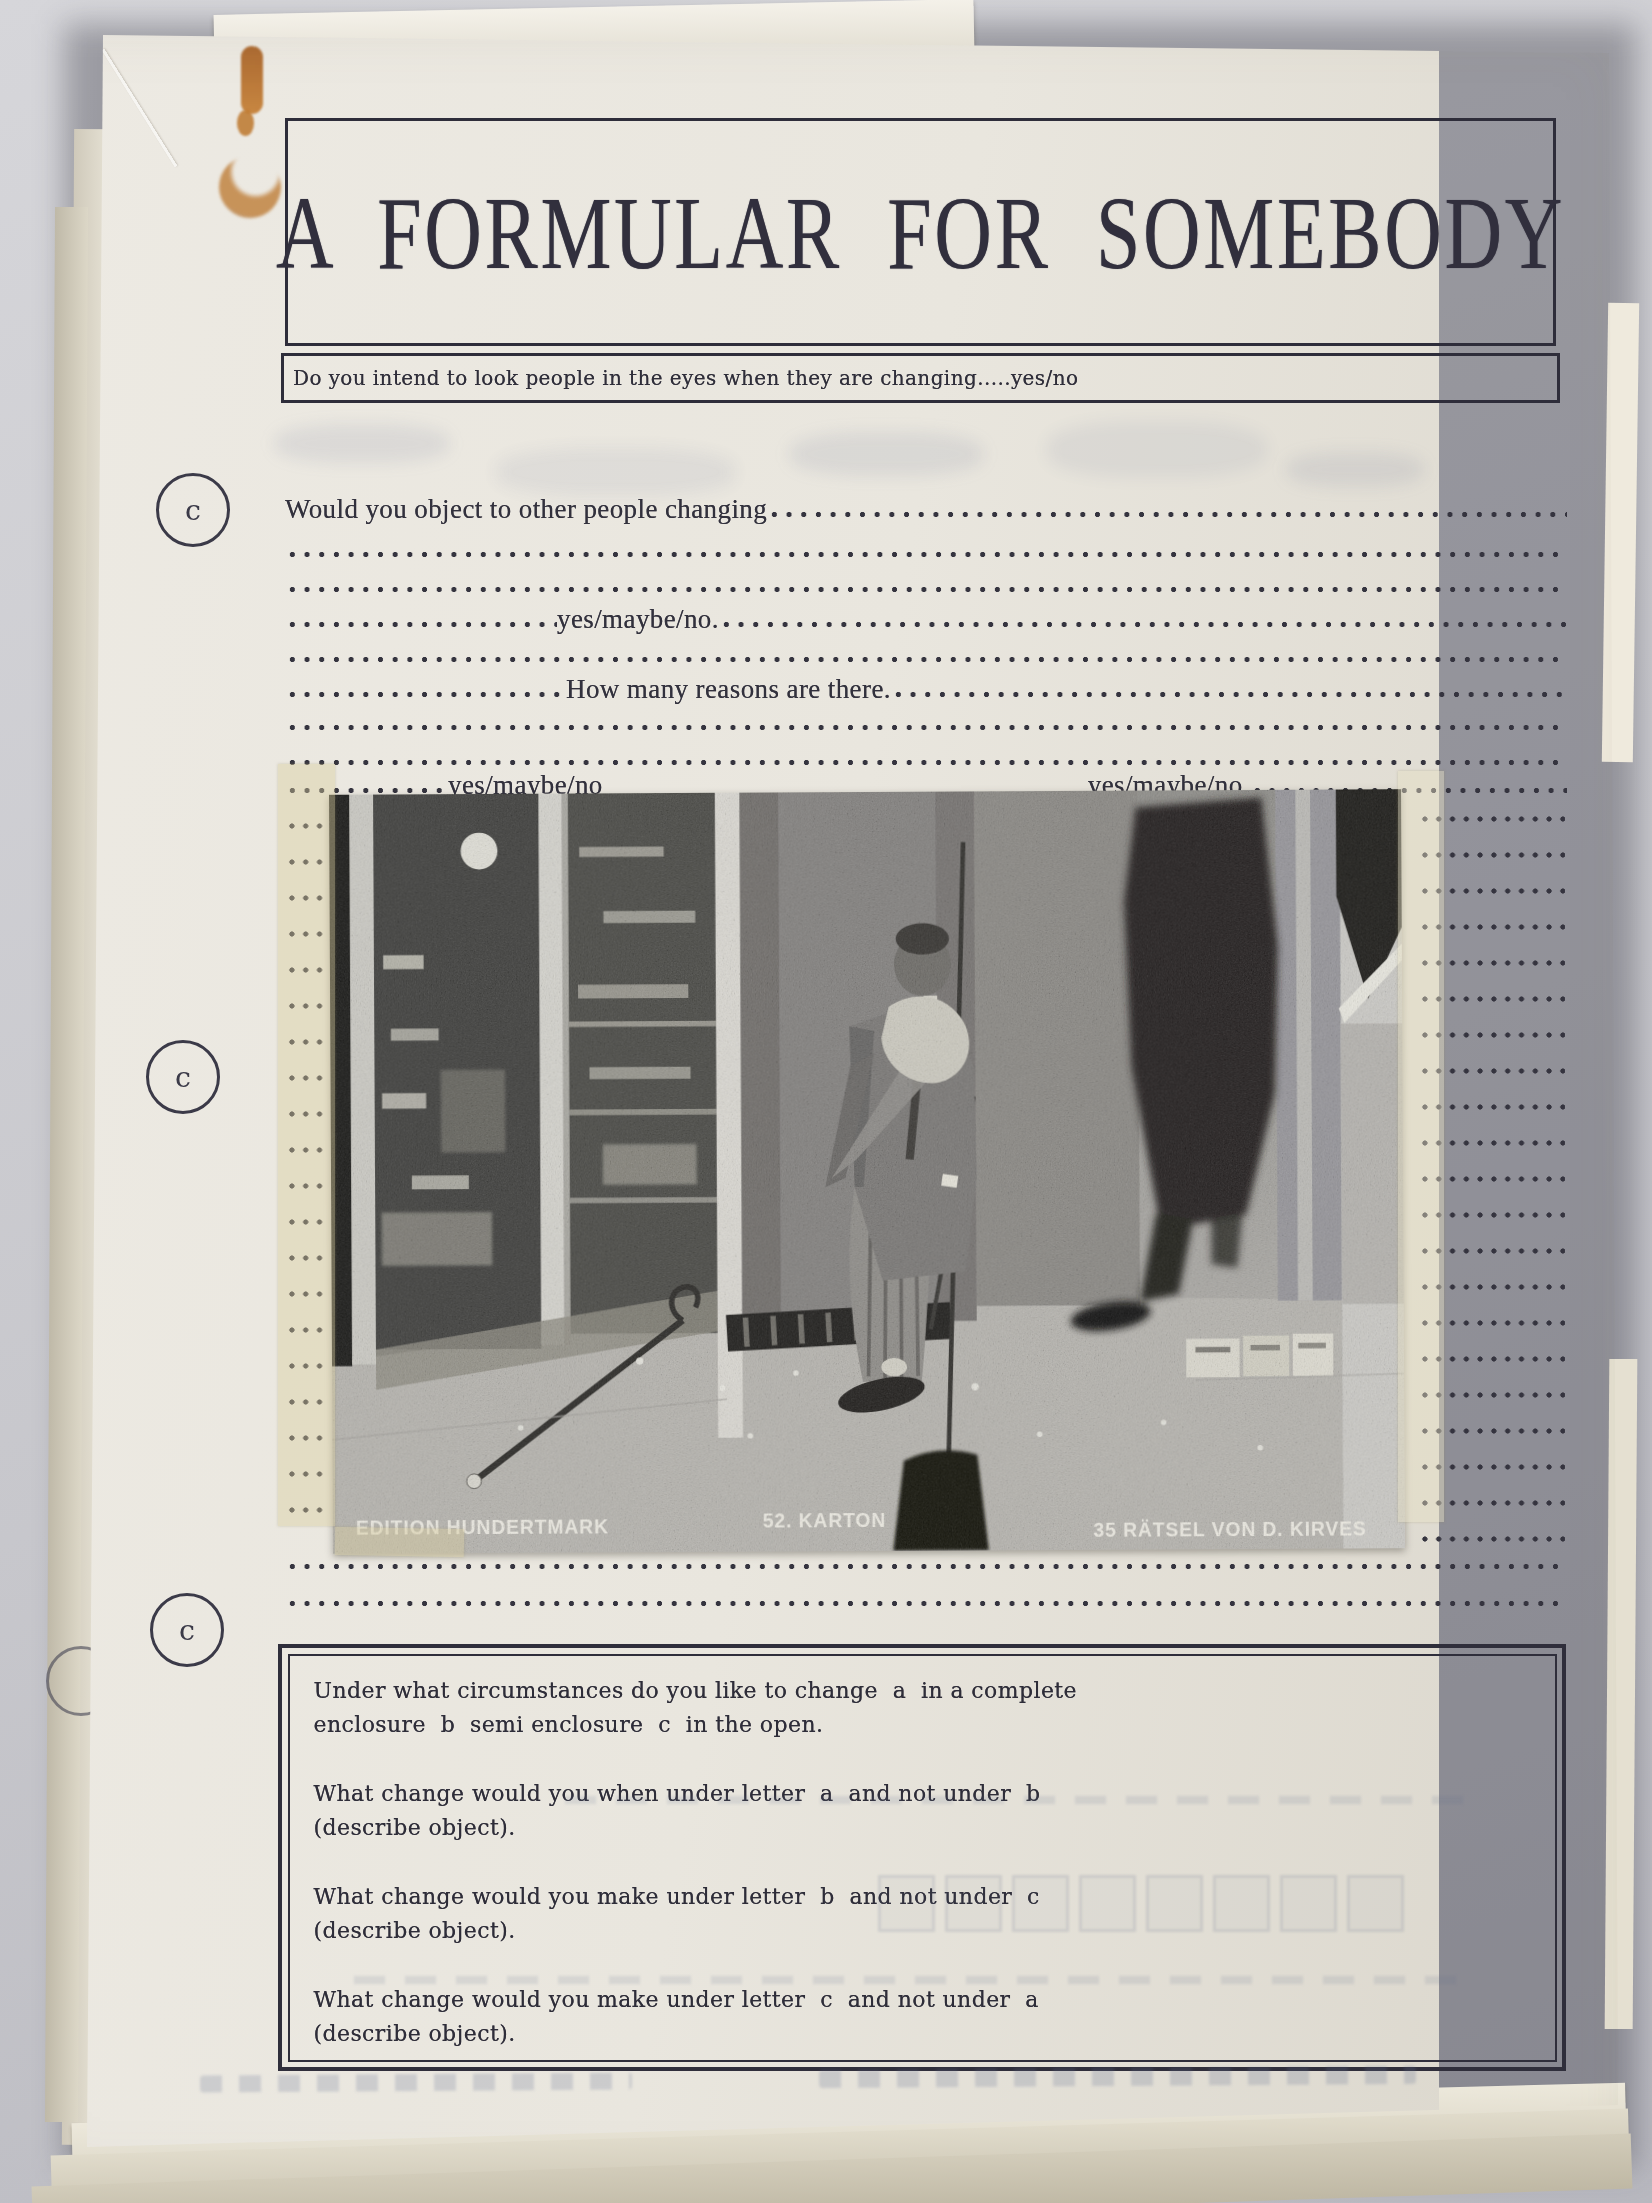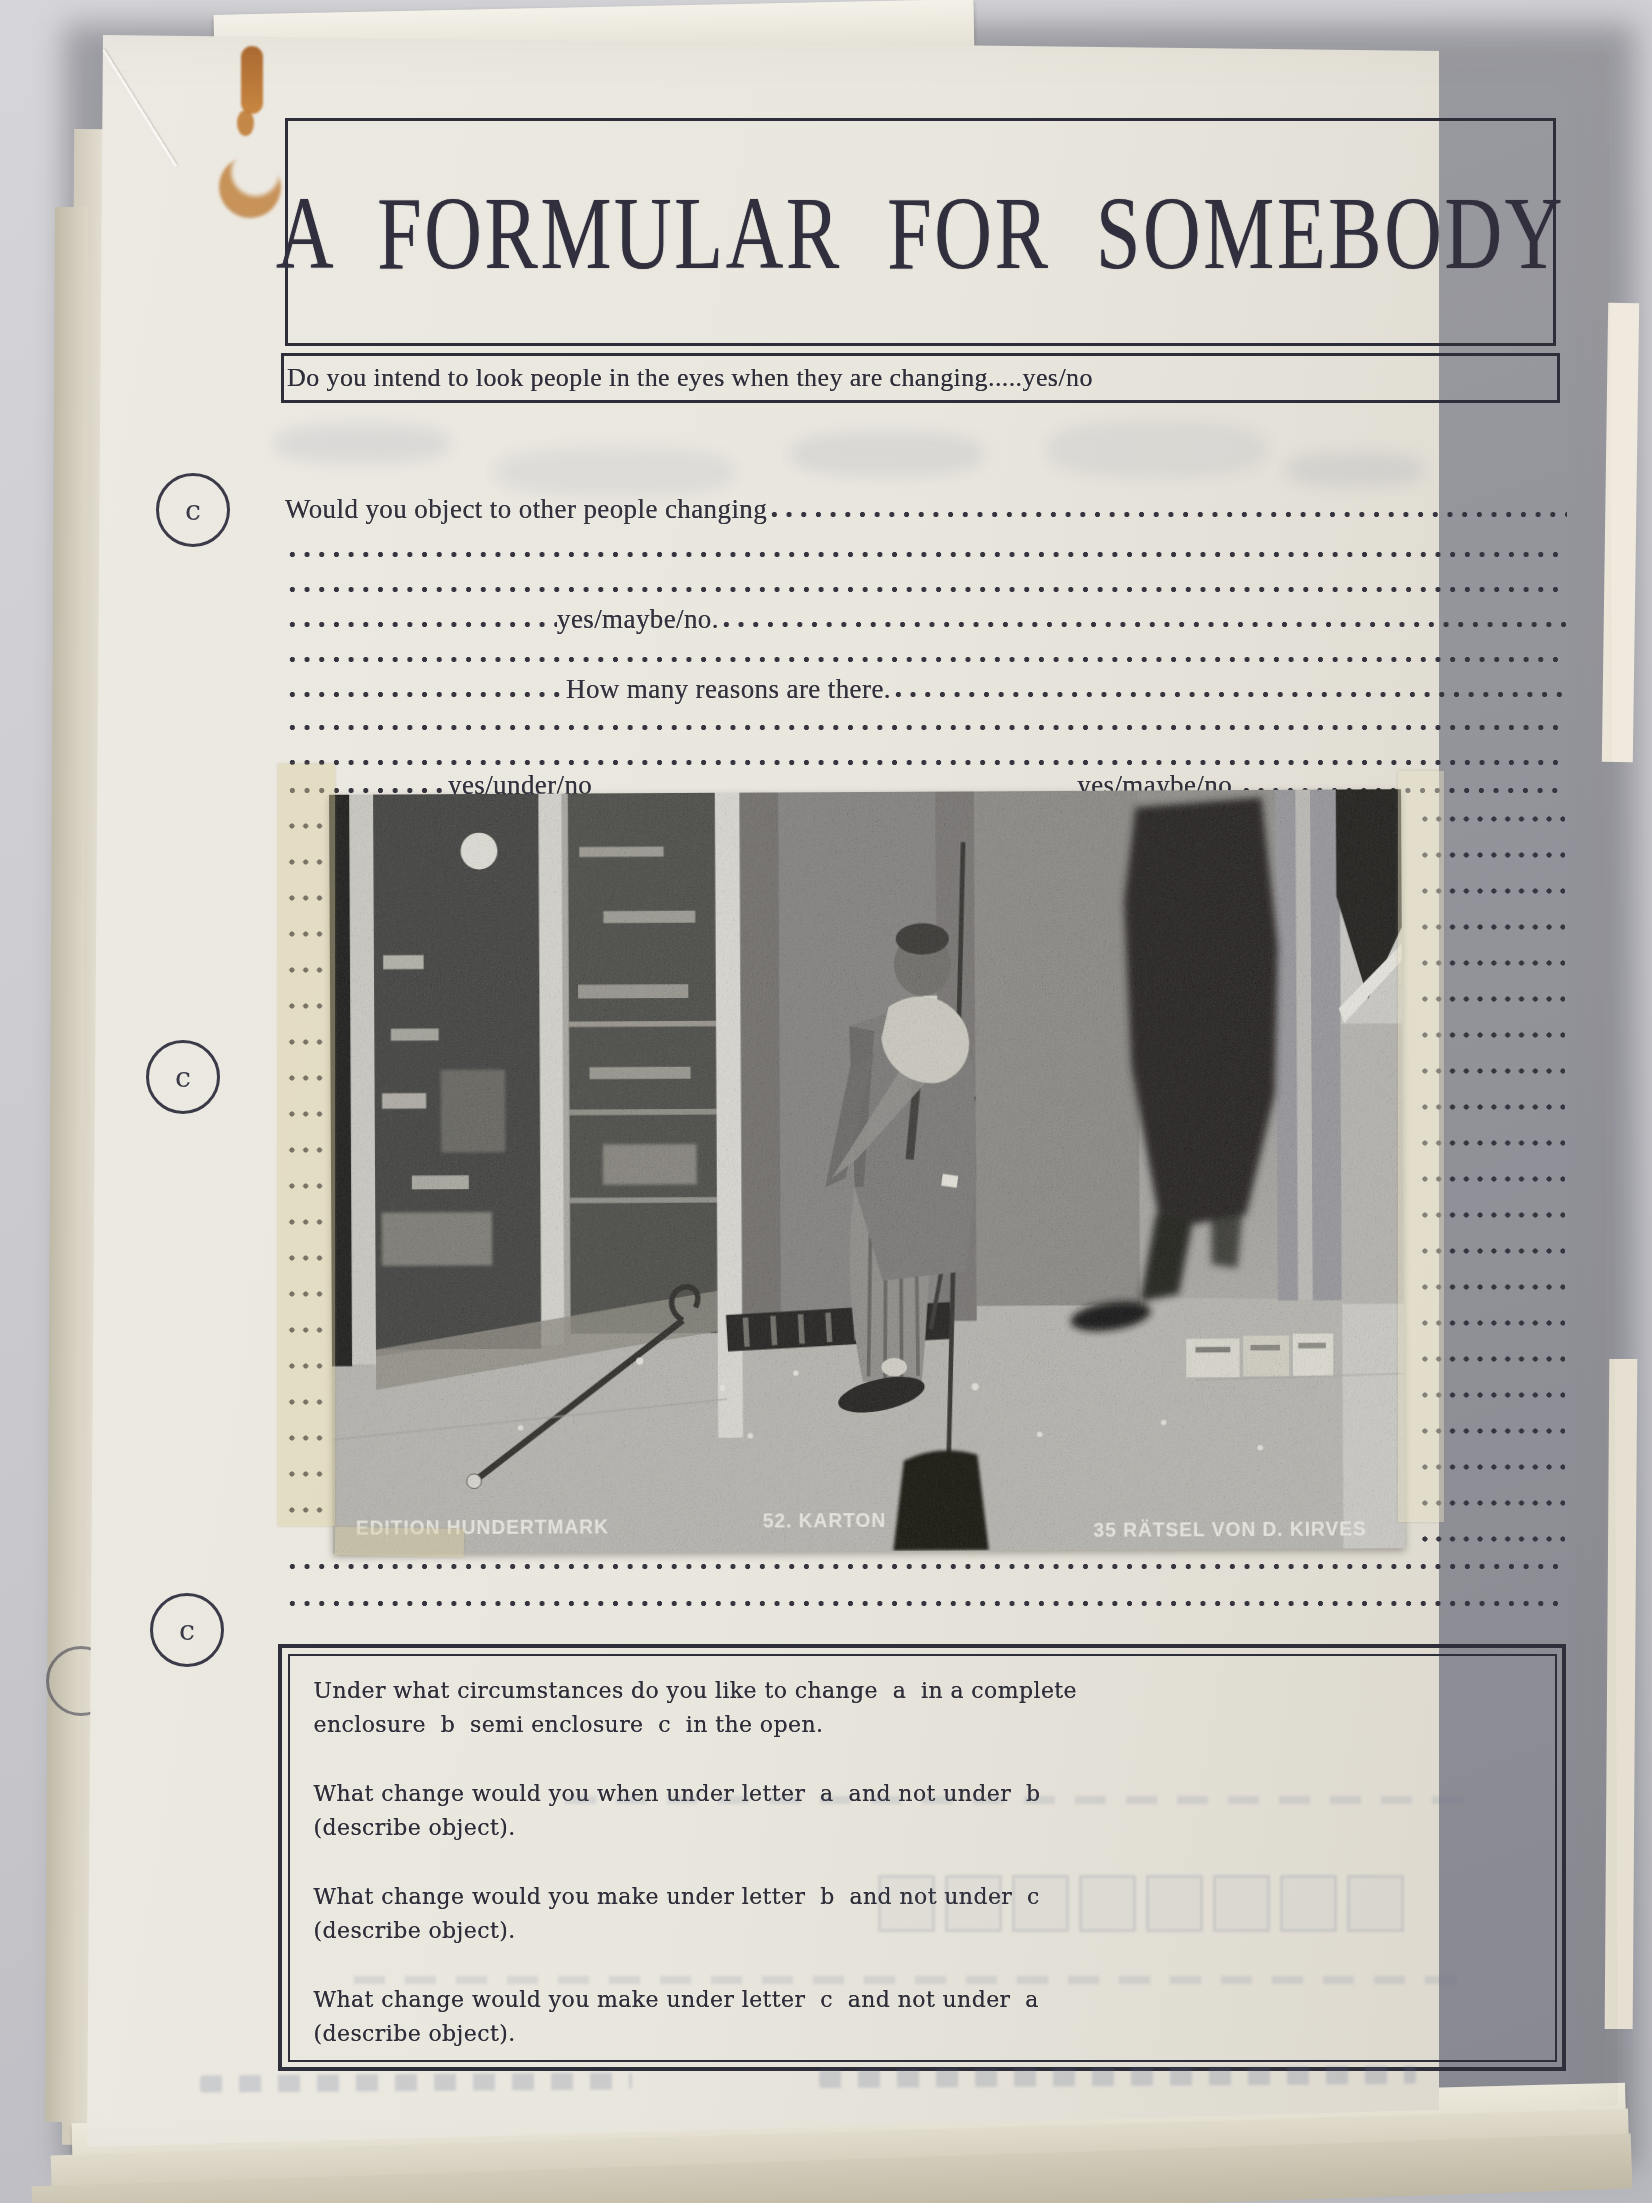--- a/index.html
+++ b/index.html
@@ -28,21 +28,21 @@
   .crease{left:138px;top:39px;width:2.8px;height:138px;background:rgba(255,255,255,.55);box-shadow:0.9px 0 1.8px rgba(90,80,60,.25);transform:rotate(-32deg);}
   
   .stain-drip{left:241px;top:46px;width:22px;height:68px;border-radius:11px;background:linear-gradient(#a65d1f,#c47c30);filter:blur(0.9px);opacity:.9;}
   .stain-dot{left:237px;top:110px;width:17.4px;height:26px;border-radius:50%;background:#bd772c;filter:blur(1.1px);opacity:.85;}
   .stain-crescent{left:219px;top:156px;width:62px;height:62px;border-radius:50%;filter:blur(1.4px);transform:rotate(-12deg);
     background:radial-gradient(circle at 64% 28%, rgba(0,0,0,0) 36%, rgba(190,125,55,.8) 45% 72%, rgba(150,90,30,.55) 85%, rgba(0,0,0,0) 92%);}
   
   #title-box{left:285px;top:118px;width:1265px;height:222px;border:3.7px solid #2e2d3a;display:flex;align-items:center;justify-content:center;}
   #page-title{font-family:"Liberation Serif",serif;font-size:84px;color:#312f3d;letter-spacing:2.8px;word-spacing:24px;white-space:nowrap;transform:scale(.95,1.24);text-shadow:0 0 0.9px rgba(49,47,61,.7);}
   #subtitle-box{left:281px;top:353px;width:1273px;height:44px;border:3.7px solid #2e2d3a;display:flex;align-items:center;}
-  #subtitle-text{font-size:26px;color:#2f2e3a;padding-left:3px;letter-spacing:0.4px;text-shadow:0 0 0.6px rgba(47,46,58,.8);white-space:pre;font-family:Liberation Serif, serif;}
+  #subtitle-text{font-size:20px;color:#2f2e3a;padding-left:9px;letter-spacing:0.4px;text-shadow:0 0 0.6px rgba(47,46,58,.8);white-space:pre;}
   
   .smudge{background:rgba(104,118,148,.12);filter:blur(7.3px);border-radius:40%;}
   
   .cmark{width:68px;height:68px;border:3.2px solid #3b3a48;border-radius:50%;display:flex;align-items:center;justify-content:center;font-size:28.5px;color:#3b3a48;}
   
   .dots{height:11px;background-image:radial-gradient(circle,#35343f 2.3px,rgba(53,52,63,0) 2.9px);background-size:14.7px 11px;background-repeat:repeat-x;background-position:0 50%;}
   .dotrow{left:285px;width:1282px;}
   .qrow{display:flex;align-items:flex-end;height:31px;font-size:27px;color:#32313d;letter-spacing:0.4px;}
   .qrow .qtext{white-space:pre;line-height:31px;text-shadow:0 0 0.5px rgba(50,49,61,.8);font-family:Liberation Serif, serif;}
   .qrow .dseg,.qrow .dfill{height:11px;margin-bottom:4.6px;background-image:radial-gradient(circle,#35343f 2.3px,rgba(53,52,63,0) 2.9px);background-size:14.7px 11px;background-repeat:repeat-x;background-position:0 50%;}
@@ -118,21 +118,21 @@
   <div class="abs dots dotrow" style="top:654px;"></div>
   <div class="abs qrow" style="left:285px;top:674px;width:1282px;justify-content:space-between;">
     <span class="dseg" style="width:281px;"></span>
       <span class="qtext">How many reasons are there.</span>
       <span class="dfill"></span>
   </div>
   <div class="abs dots dotrow" style="top:722px;"></div>
   <div class="abs dots dotrow" style="top:757px;"></div>
   <div class="abs qrow" style="left:285px;top:770px;width:1282px;">
     <span class="dseg" style="width:163px;"></span>
-      <span class="qtext">yes/under/no</span>
+      <span class="qtext">yes/maybe/no</span>
       <span style="width:485px;"></span>
       <span class="qtext">yes/maybe/no.</span>
       <span class="dfill"></span>
   </div>
 
   <div class="abs dotcol" style="left:285px;top:808px;width:42px;height:735px;"></div>
   <div class="abs dotcol" style="left:1418px;top:801px;width:147px;height:746px;"></div>
 
   <div class="abs" id="photo">
     <svg width="1072" height="759" viewBox="0 0 1167 826" xmlns="http://www.w3.org/2000/svg">

